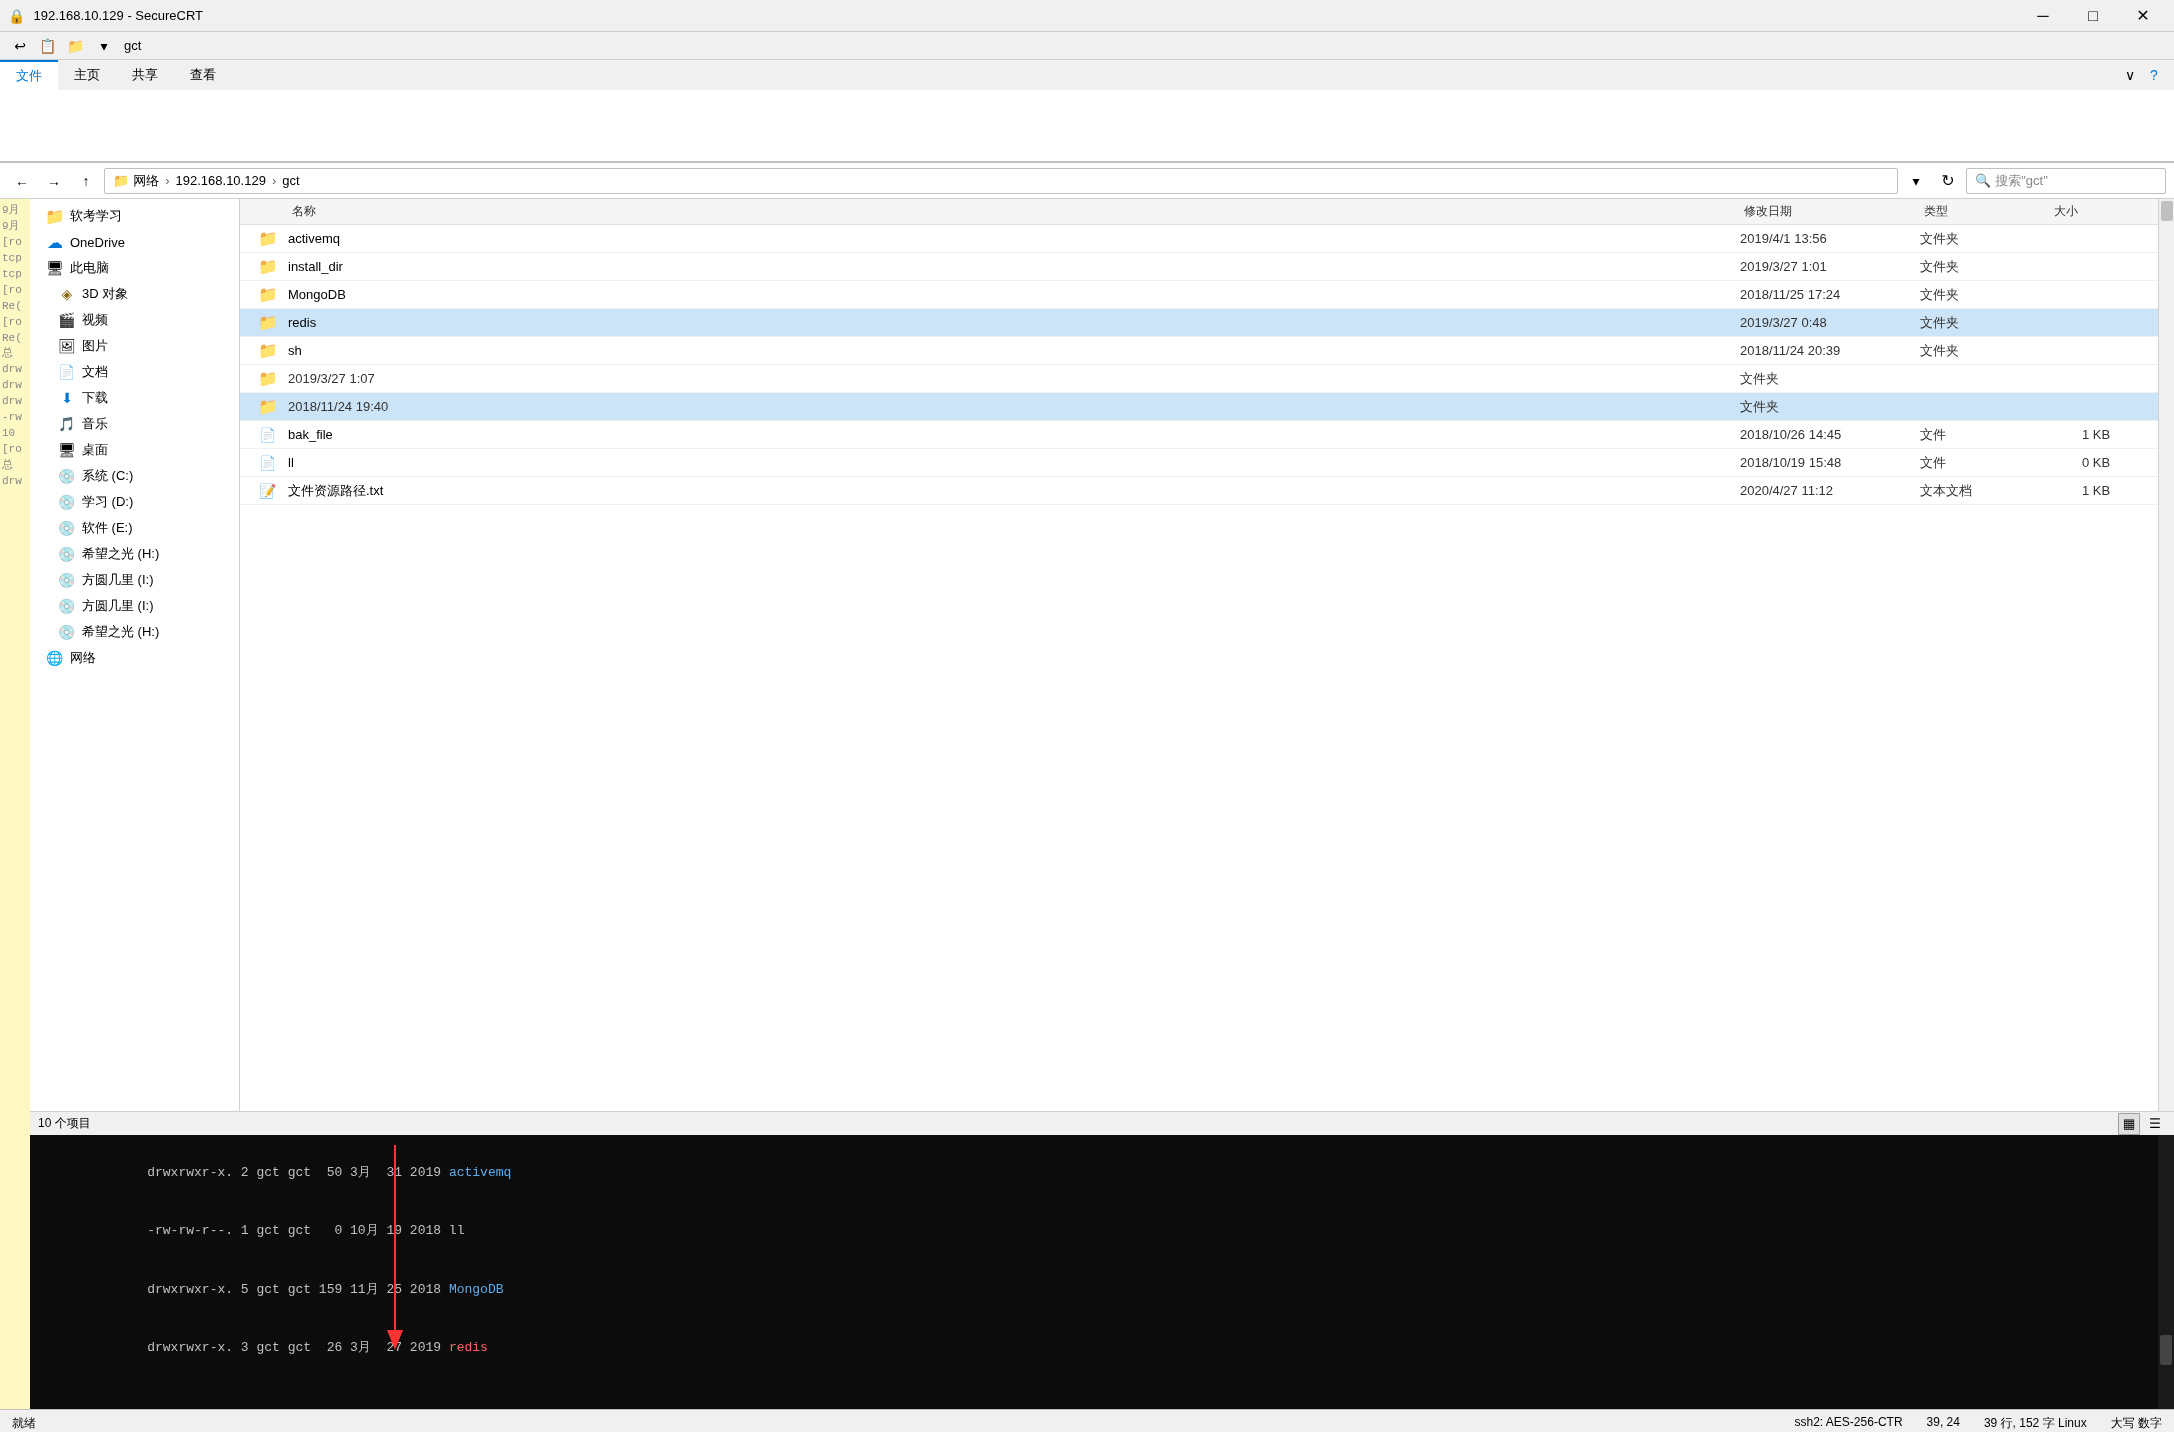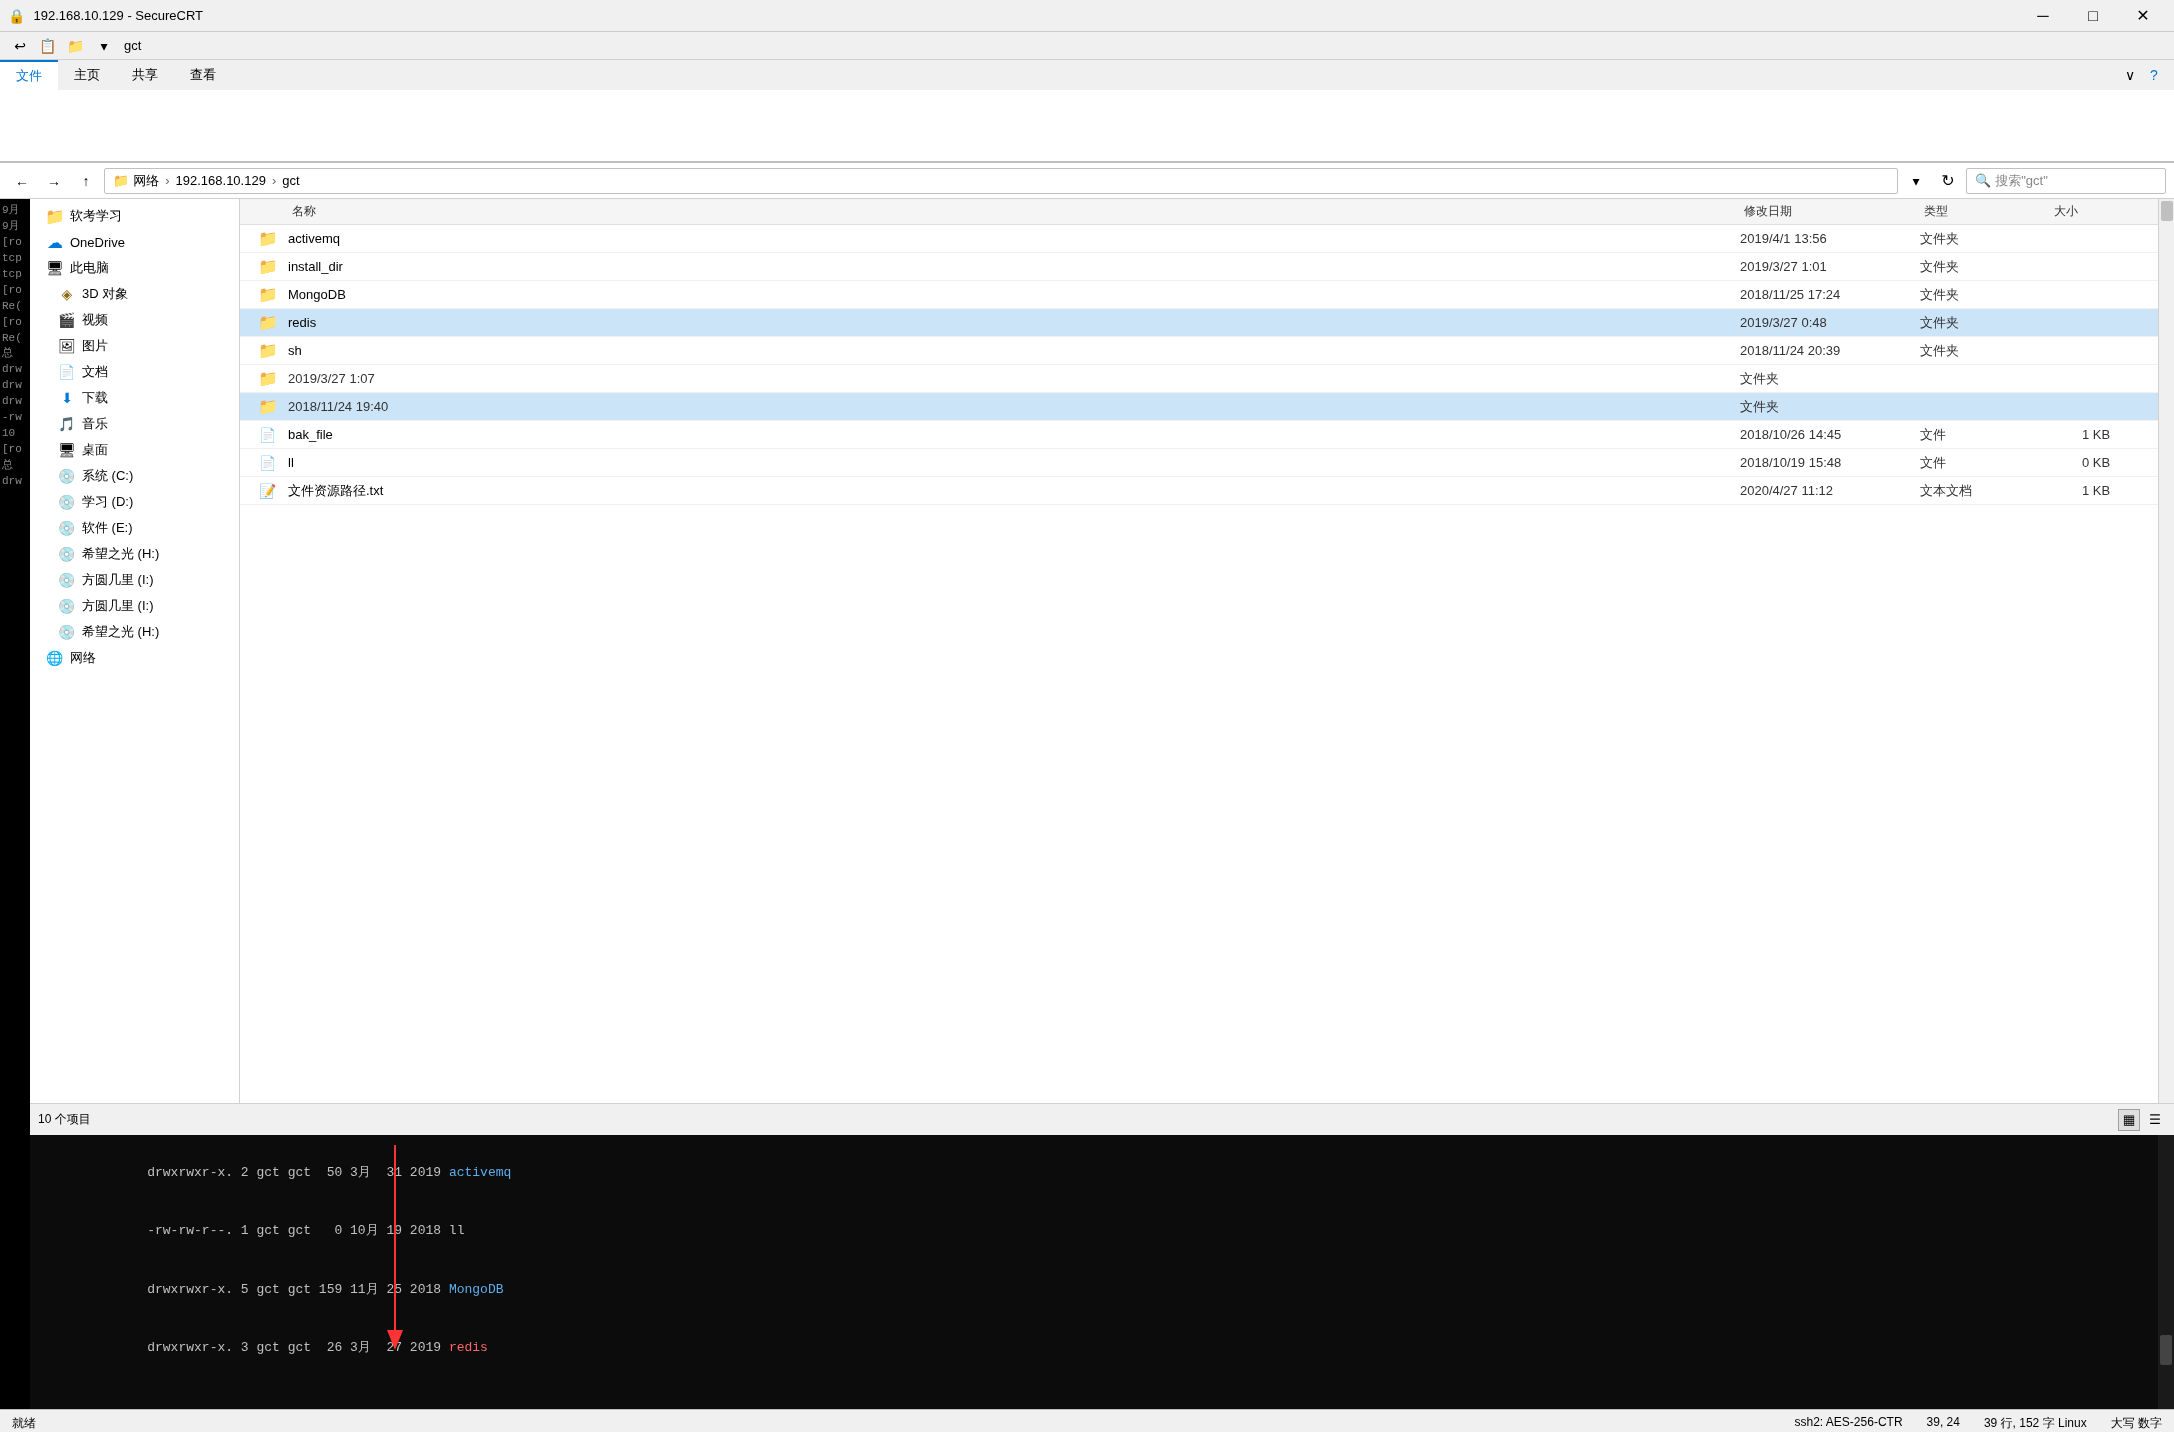--- a/index.html
+++ b/index.html
@@ -165,21 +165,21 @@
     }
     .file-row.selected { background: #cce4f7; }
     .file-icon { display: flex; align-items: center; justify-content: center; }
     .file-name { font-size: 13px; display: flex; align-items: center; gap: 6px; }
     .file-date { font-size: 13px; color: #333; }
     .file-type { font-size: 13px; color: #333; }
     .file-size { font-size: 13px; color: #333; text-align: center; padding-right: 8px; }
 
     
     .status-bar {
-      height: 32px;
+      height: 24px;
       background: #f0f0f0;
       border-top: 1px solid #d0d0d0;
       display: flex;
       align-items: center;
       justify-content: space-between;
       padding: 0 8px;
       font-size: 12px;
     }
     .status-right { display: flex; gap: 4px; }
     .view-btn { width: 22px; height: 22px; border: 1px solid transparent; background: transparent; cursor: pointer; display: flex; align-items: center; justify-content: center; }
@@ -204,21 +204,21 @@
     .file-area::-webkit-scrollbar { width: 8px; }
     .file-area::-webkit-scrollbar-track { background: #f0f0f0; }
     .file-area::-webkit-scrollbar-thumb { background: #c0c0c0; }
     .terminal::-webkit-scrollbar { width: 8px; }
     .terminal::-webkit-scrollbar-track { background: #1a1a1a; }
     .terminal::-webkit-scrollbar-thumb { background: #444; }
 
     
     .left-strip {
       width: 30px;
-      background: #000000;
+      background: #fef9c3;
       color: #888;
       font-family: 'Courier New', monospace;
       font-size: 11px;
       padding: 4px 2px;
       overflow: hidden;
       flex-shrink: 0;
     }
     .left-strip-line { line-height: 1.45; white-space: nowrap; overflow: hidden; }
 
     

